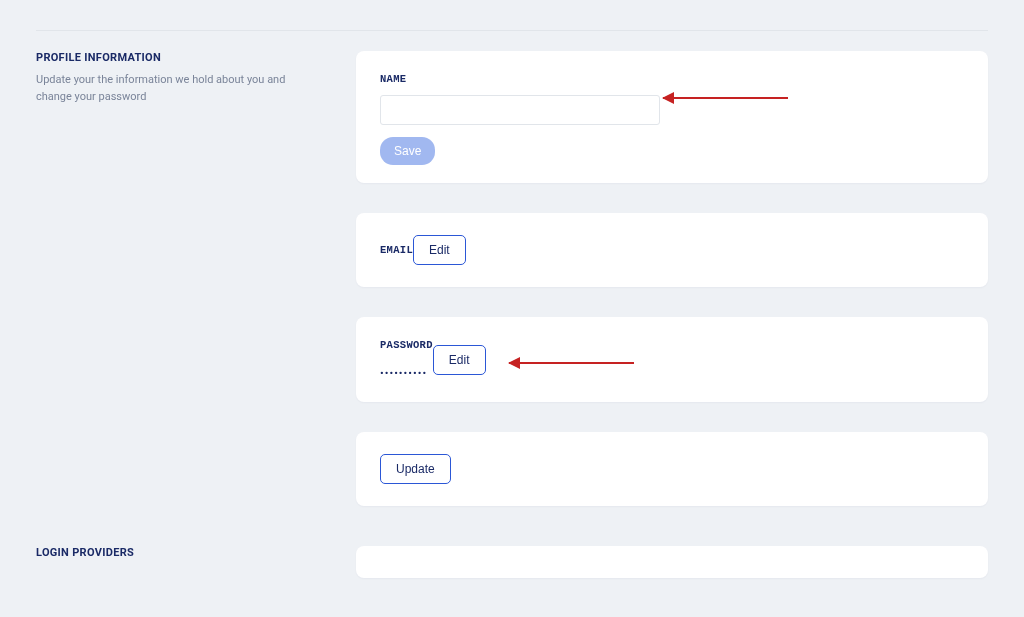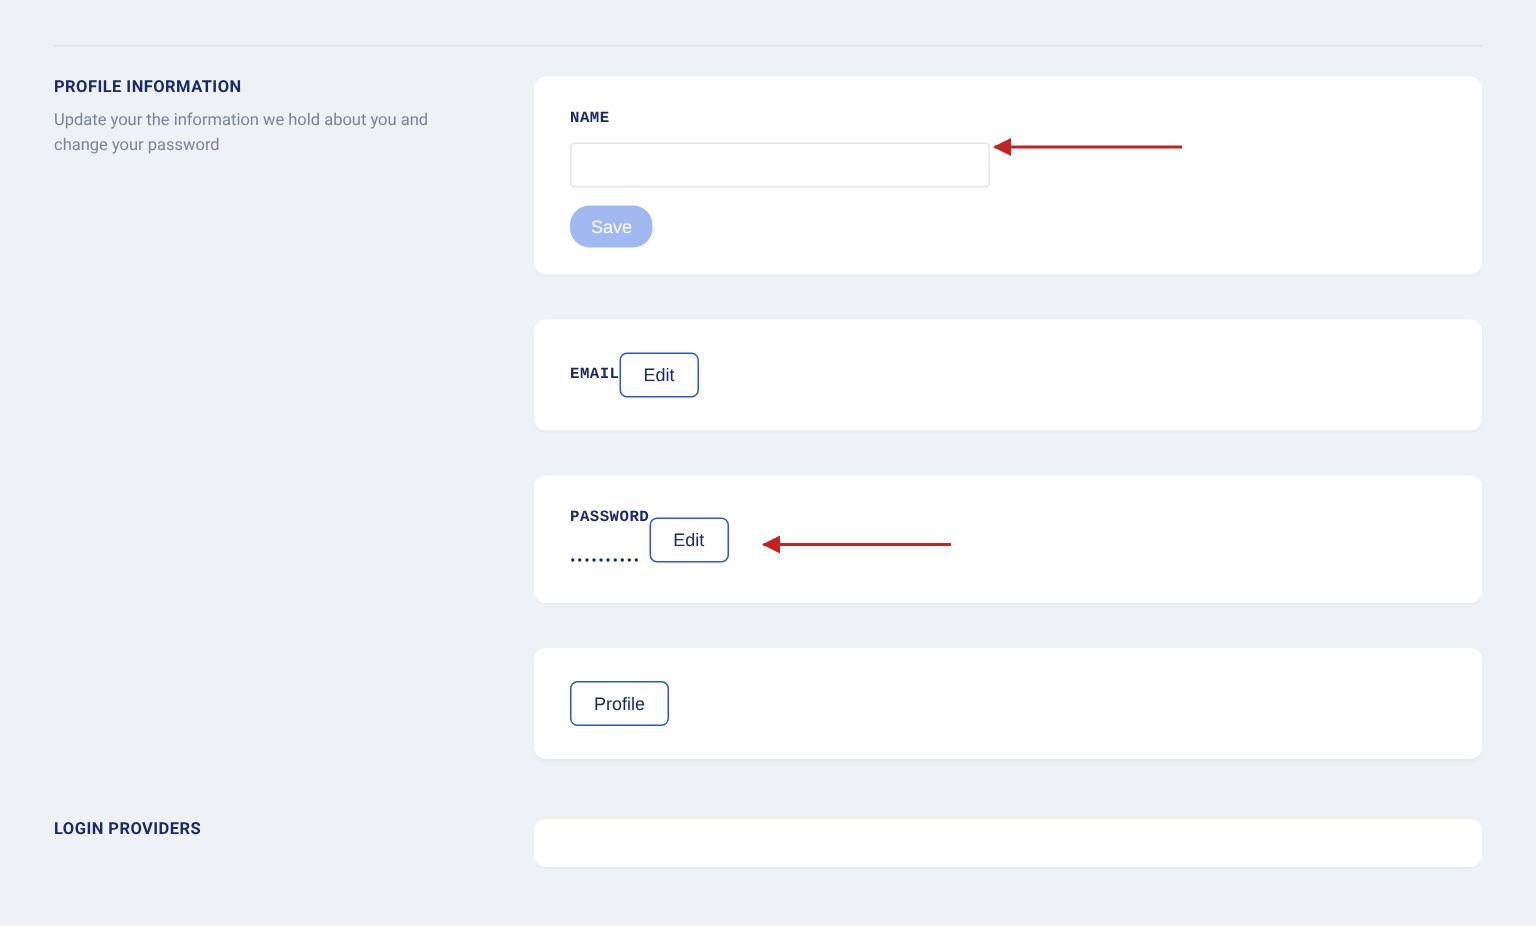--- a/index.html
+++ b/index.html
@@ -189,21 +189,21 @@
             <div class="card-label">PASSWORD</div>
             <div class="masked">••••••••••</div>
           </div>
           <button class="btn-outline">Edit</button>
         </div>
         <div class="arrow" style="top:45px; left:153px; width:125px;"></div>
       </div>
 
       <div class="card">
         <div class="card-row">
-          <button class="btn-outline">Profile</button>
+          <button class="btn-outline">Update</button>
         </div>
       </div>
 
     </div>
   </div>
 
   <div class="section">
     <div class="section-left">
       <div class="section-heading">LOGIN PROVIDERS</div>
 

